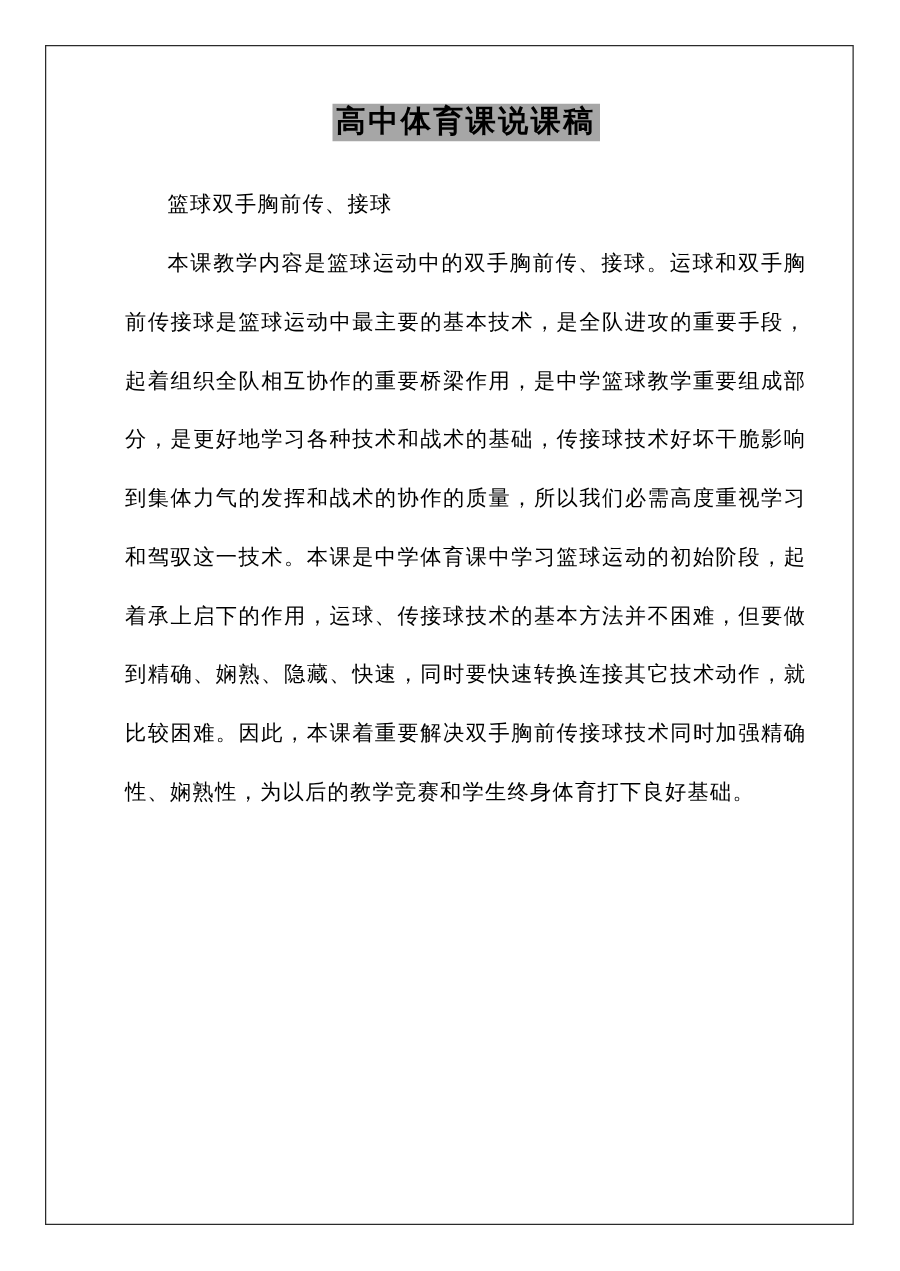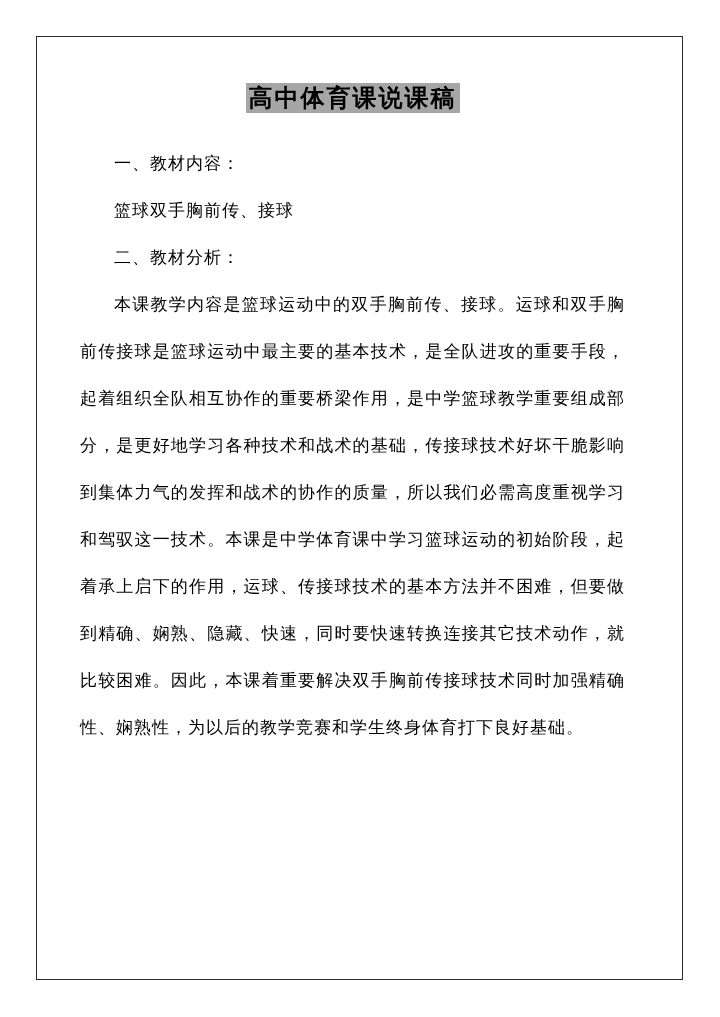--- a/index.html
+++ b/index.html
@@ -20,21 +20,21 @@
     left: 36px;
     top: 36px;
     width: 647px;
     height: 944px;
     border: 1px solid #2b2b2b;
     box-sizing: border-box;
     background: #ffffff;
   }
   .content {
     position: absolute;
-    left: 80px;
+    left: 100px;
     top: 82px;
     width: 545px;
   }
   .doc-title {
     text-align: center;
     font-size: 24px;
     font-weight: bold;
     letter-spacing: 2px;
     margin: 0 0 26px 0;
     line-height: 32px;
@@ -54,17 +54,15 @@
   }
 </style>
 </head>
 <body>
 
 <div class="page-frame"></div>
 
 <div class="content">
   <h1 class="doc-title"><span class="hl">高中体育课说课稿</span></h1>
 
-  <p class="para">一、教材内容：</p>
   <p class="para">篮球双手胸前传、接球</p>
-  <p class="para">二、教材分析：</p>
   <p class="para">本课教学内容是篮球运动中的双手胸前传、接球。运球和双手胸前传接球是篮球运动中最主要的基本技术，是全队进攻的重要手段，起着组织全队相互协作的重要桥梁作用，是中学篮球教学重要组成部分，是更好地学习各种技术和战术的基础，传接球技术好坏干脆影响到集体力气的发挥和战术的协作的质量，所以我们必需高度重视学习和驾驭这一技术。本课是中学体育课中学习篮球运动的初始阶段，起着承上启下的作用，运球、传接球技术的基本方法并不困难，但要做到精确、娴熟、隐藏、快速，同时要快速转换连接其它技术动作，就比较困难。因此，本课着重要解决双手胸前传接球技术同时加强精确性、娴熟性，为以后的教学竞赛和学生终身体育打下良好基础。</p>
 </div>
 
 </body></html>

